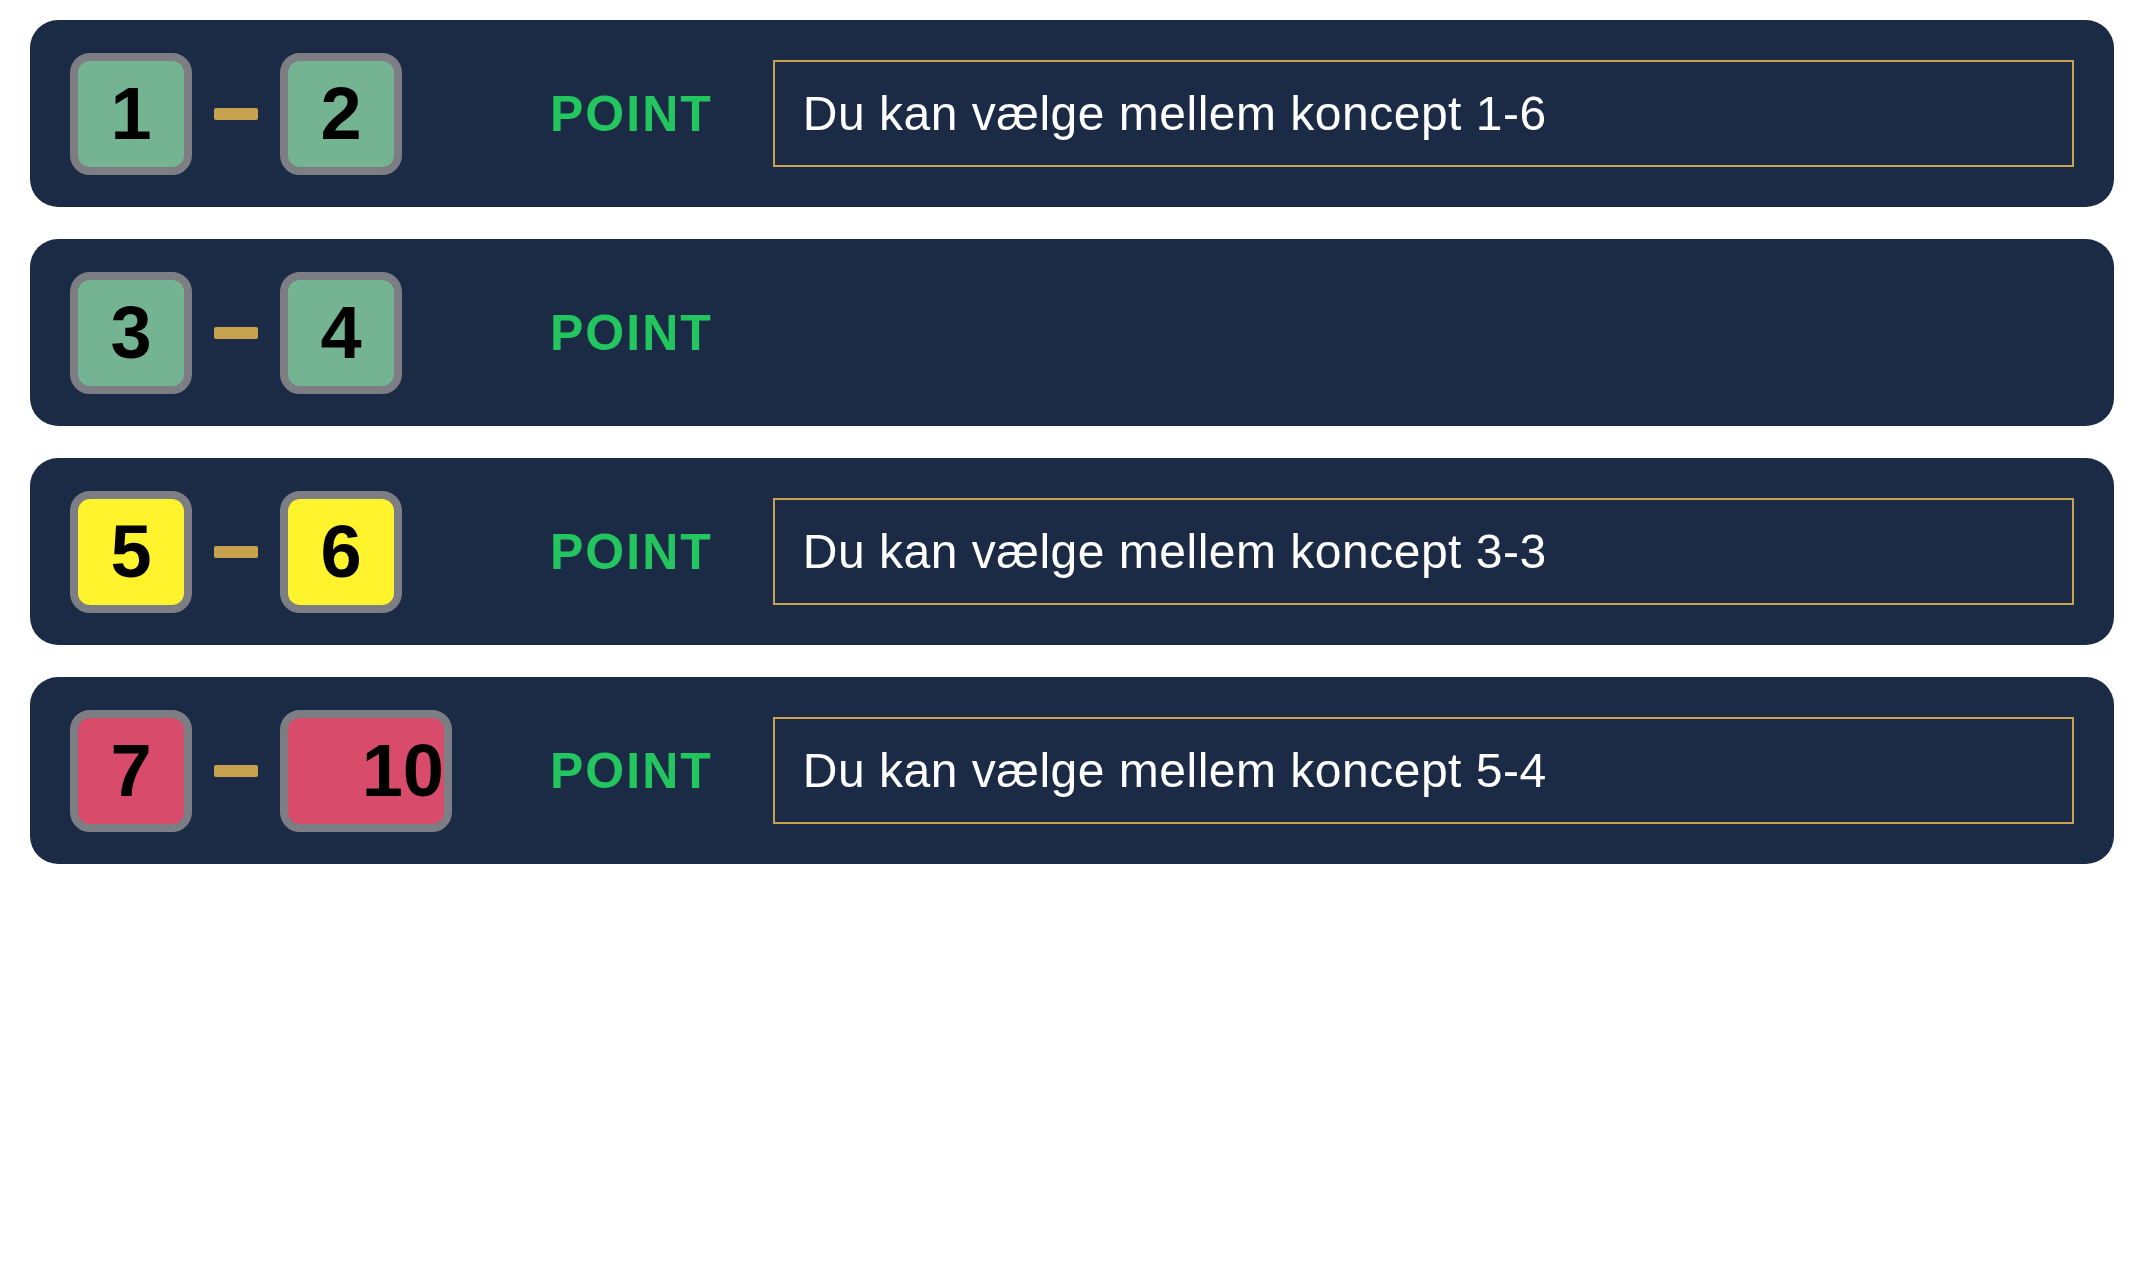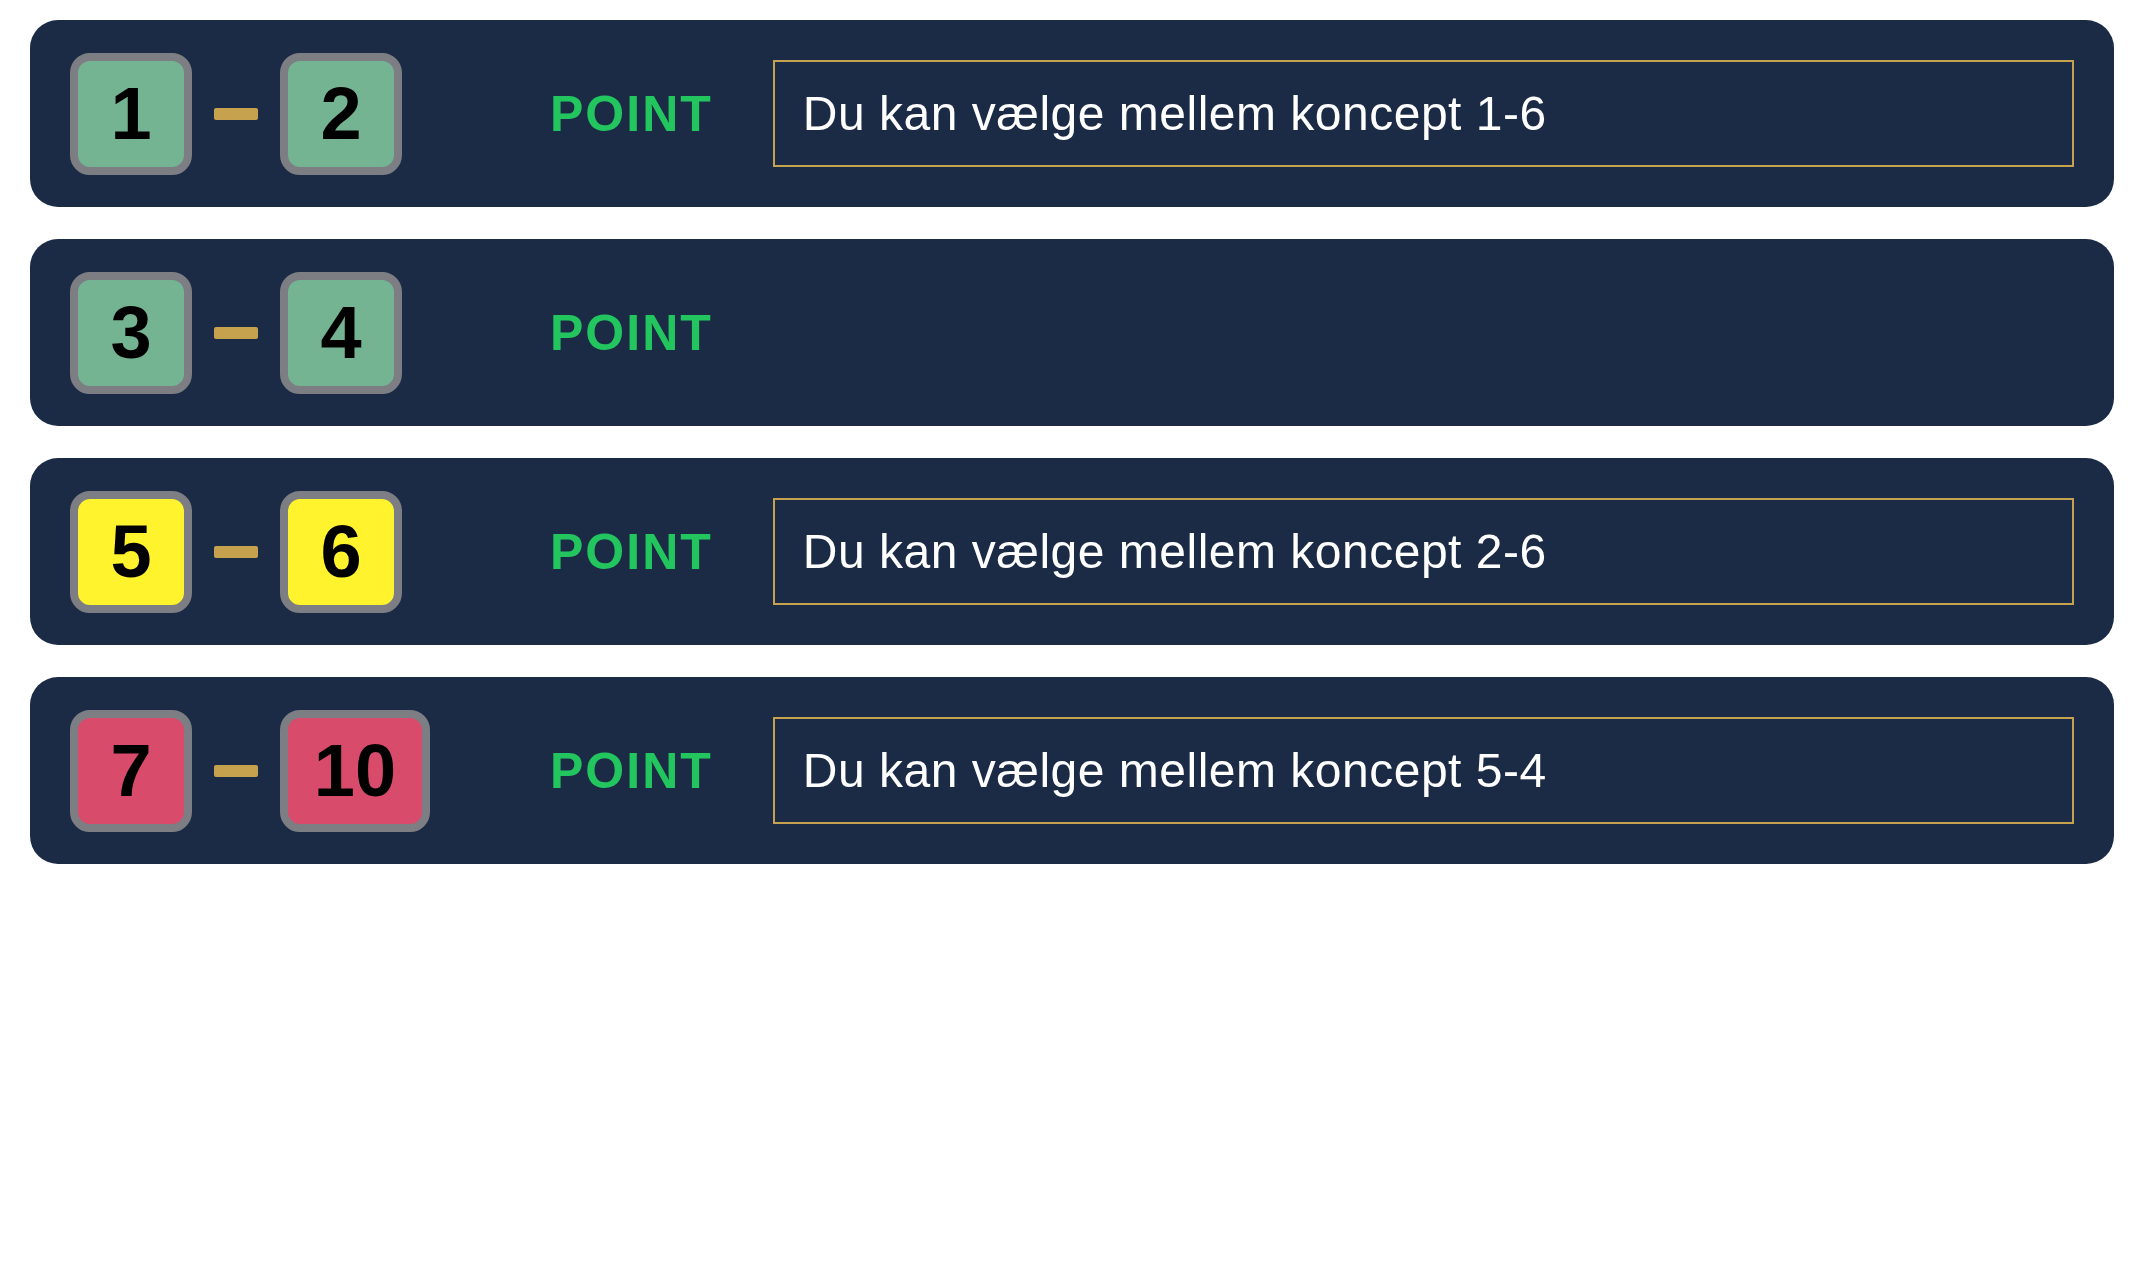--- a/index.html
+++ b/index.html
@@ -39,21 +39,22 @@
     border: 8px solid #7c7e84;
     display: flex;
     align-items: center;
     justify-content: center;
     font-weight: 700;
     font-size: 74px;
     color: #000000;
     font-family: Arial, sans-serif;
   }
   .tile.wide {
-    width: 150px;
+    width: 172px;
+    justify-content: flex-end;
   }
   .tile.green  { background: #74b492; }
   .tile.yellow { background: #fff32e; }
   .tile.red    { background: #d94b6a; }
   .dash {
     width: 44px;
     height: 12px;
     background: #c7a24e;
     border-radius: 2px;
   }
@@ -114,21 +115,21 @@
       <div class="tile yellow">
         <span>5</span>
       </div>
       <div class="dash"></div>
       <div class="tile yellow">
         <span>6</span>
       </div>
     </div>
     <div class="point-label">POINT</div>
     <div class="desc-box">
-      <span>Du kan vælge mellem koncept 2-6</span>
+      <span>Du kan vælge mellem koncept 3-3</span>
     </div>
   </div>
 
   <div class="row">
     <div class="tile-group">
       <div class="tile red">
         <span>7</span>
       </div>
       <div class="dash"></div>
       <div class="tile red wide">

